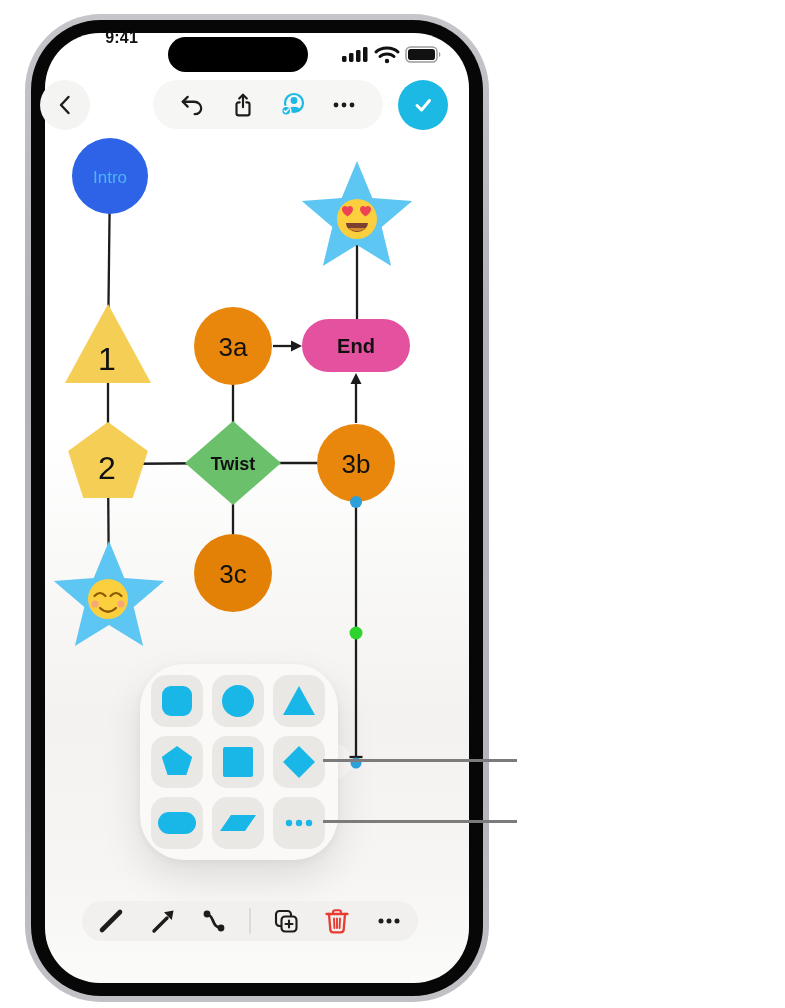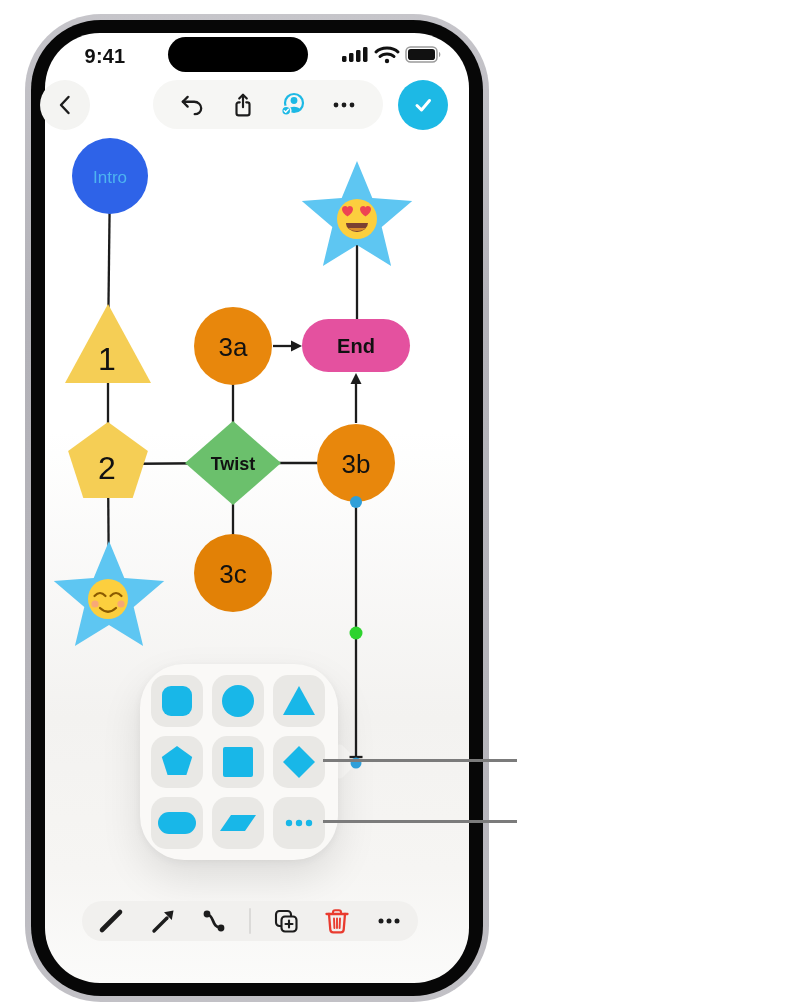--- a/index.html
+++ b/index.html
@@ -20,22 +20,22 @@
     background:#070707;border-radius:70px;
   }
   .phone-screen{
     left:45px;top:33px;width:424px;height:950px;border-radius:55px;
     background:linear-gradient(180deg,#ffffff 0%,#ffffff 42%,#f3f2f0 72%,#f6f5f3 88%,#fbfbfa 100%);
   }
   .dynamic-island{
     left:168px;top:37px;width:140px;height:35px;border-radius:18px;background:#000;
   }
   .status-time{
-    left:72px;top:45px;width:66px;text-align:center;
-    font-size:20px;font-weight:700;color:#111;letter-spacing:.2px;
+    left:72px;top:29px;width:66px;text-align:right;
+    font-size:16px;font-weight:700;color:#111;letter-spacing:.2px;
   }
   
   .circle-btn{
     width:50px;height:50px;border-radius:50%;
     display:flex;align-items:center;justify-content:center;
   }
   .back-btn{left:40px;top:80px;background:#f4f4f2;}
   .toolbar-pill{
     left:153px;top:80px;width:230px;height:49px;border-radius:25px;background:#f6f6f4;
     display:flex;align-items:center;justify-content:space-around;padding:0 14px;box-sizing:border-box;

